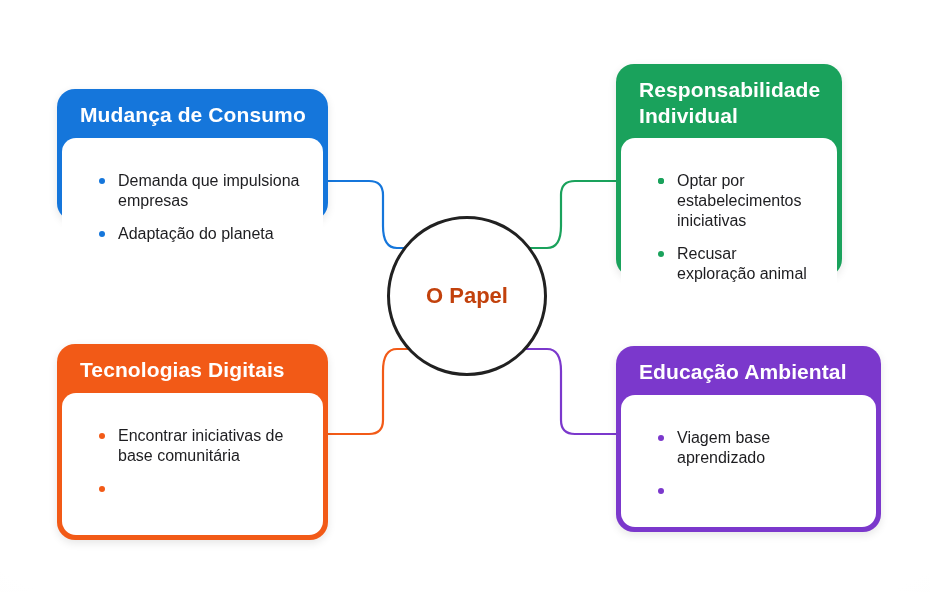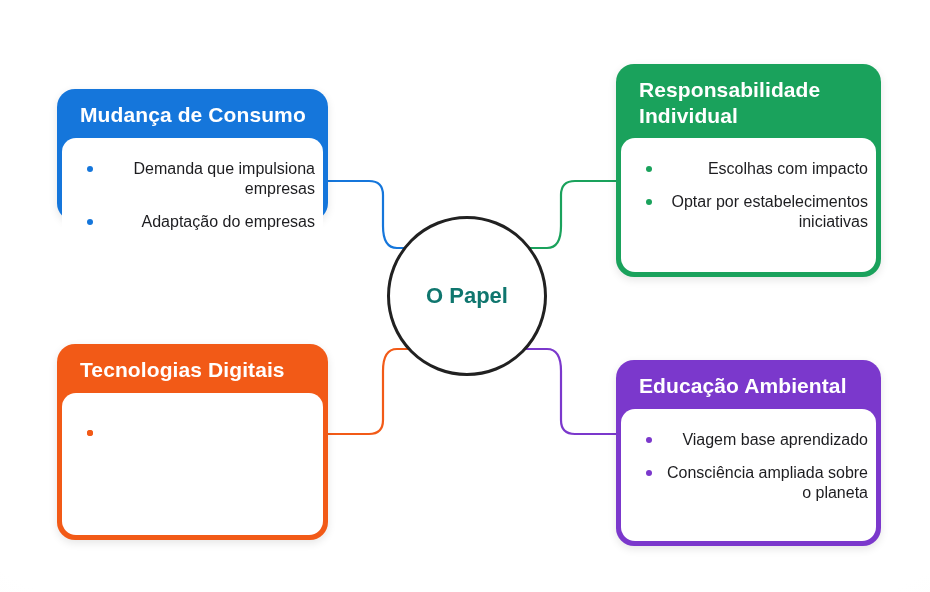--- a/index.html
+++ b/index.html
@@ -31,42 +31,41 @@
     z-index: 2;
     background: var(--c);
     border-radius: 18px;
     padding: 0 5px 5px 5px;
     display: flex;
     flex-direction: column;
     box-shadow: 0 3px 9px rgba(0,0,0,0.10);
     box-sizing: border-box;
   }
   .card-tl { left: 57px;  top: 89px;  width: 271px; height: 132px; }
-  .card-tr { left: 616px; top: 64px;  width: 265px; height: 213px; }
+  .card-tr { left: 616px; top: 64px;  width: 226px; height: 213px; }
   .card-bl { left: 57px;  top: 344px; width: 271px; height: 196px; }
-  .card-br { left: 616px; top: 360px; width: 265px; height: 186px; }
+  .card-br { left: 616px; top: 346px; width: 265px; height: 186px; }
   .card-header {
     color: #ffffff;
     font-weight: 700;
     font-size: 21px;
     line-height: 1.22;
     padding: 13px 10px 10px 18px;
     letter-spacing: 0.1px;
   }
   .card-body {
     background: #ffffff;
     border-radius: 14px;
     flex: 1;
     padding: 17px 4px 8px 14px;
   }
   ul.bullets {
-    margin: 4px;
+    margin: 16px;
     padding: 0;
     list-style: none;
-    text-align: right;
   }
   ul.bullets li {
     position: relative;
     padding-left: 26px;
     font-size: 16px;
     line-height: 1.25;
     color: #1d1d20;
   }
   ul.bullets li + li { margin-top: 13px; }
   .dot {
@@ -91,71 +90,72 @@
     display: flex;
     align-items: center;
     justify-content: center;
     text-align: center;
     box-sizing: border-box;
   }
   .hub-title {
     font-weight: 700;
     font-size: 22px;
     line-height: 1.25;
-    color: #0f766e;
+    color: #c2410c;
   }
 </style>
 </head>
 <body>
 
 <div class="stage">
 
   <svg class="connectors" viewBox="0 0 930 592" aria-hidden="true">
     <path class="connector" d="M 328 181 H 369 Q 383 181 383 195 V 226 Q 383 248 397 248 L 422 248" style="--c: #1576DB;"></path>
     <path class="connector" d="M 616 181 H 575 Q 561 181 561 195 V 226 Q 561 248 547 248 L 514 248" style="--c: #1AA25C;"></path>
     <path class="connector" d="M 328 434 H 369 Q 383 434 383 420 V 371 Q 383 349 397 349 L 422 349" style="--c: #F25A17;"></path>
     <path class="connector" d="M 616 434 H 575 Q 561 434 561 420 V 371 Q 561 349 547 349 L 514 349" style="--c: #7B38CC;"></path>
   </svg>
 
   <div class="card card-tl" style="--c: #1576DB;">
     <div class="card-header">Mudança de Consumo</div>
     <div class="card-body">
       <ul class="bullets">
         <li><span class="dot"></span><span>Demanda que impulsiona empresas</span></li>
-        <li><span class="dot"></span><span>Adaptação do empresas</span></li>
+        <li><span class="dot"></span><span>Adaptação do planeta</span></li>
       </ul>
     </div>
   </div>
 
   <div class="card card-tr" style="--c: #1AA25C;">
     <div class="card-header">Responsabilidade Individual</div>
     <div class="card-body">
       <ul class="bullets">
-        <li><span class="dot"></span><span>Escolhas com impacto</span></li>
+        <li><span class="dot"></span></li>
         <li><span class="dot"></span><span>Optar por estabelecimentos iniciativas</span></li>
+        <li><span class="dot"></span><span>Recusar exploração animal</span></li>
       </ul>
     </div>
   </div>
 
   <div class="card card-bl" style="--c: #F25A17;">
     <div class="card-header">Tecnologias Digitais</div>
     <div class="card-body">
       <ul class="bullets">
-        <li><span class="dot"></span></li>
+        <li><span class="dot"></span><span>Encontrar iniciativas de base comunitária</span></li>
         <li><span class="dot"></span></li>
       </ul>
     </div>
   </div>
 
   <div class="card card-br" style="--c: #7B38CC;">
     <div class="card-header">Educação Ambiental</div>
     <div class="card-body">
       <ul class="bullets">
         <li><span class="dot"></span><span>Viagem base aprendizado</span></li>
-        <li><span class="dot"></span><span>Consciência ampliada sobre o planeta</span></li>
+        <li><span class="dot"></span></li>
       </ul>
     </div>
   </div>
 
   <div class="hub" style="--c: #212121;">
     <div class="hub-title">
       <div>O Papel</div>
     </div>
   </div>
 

